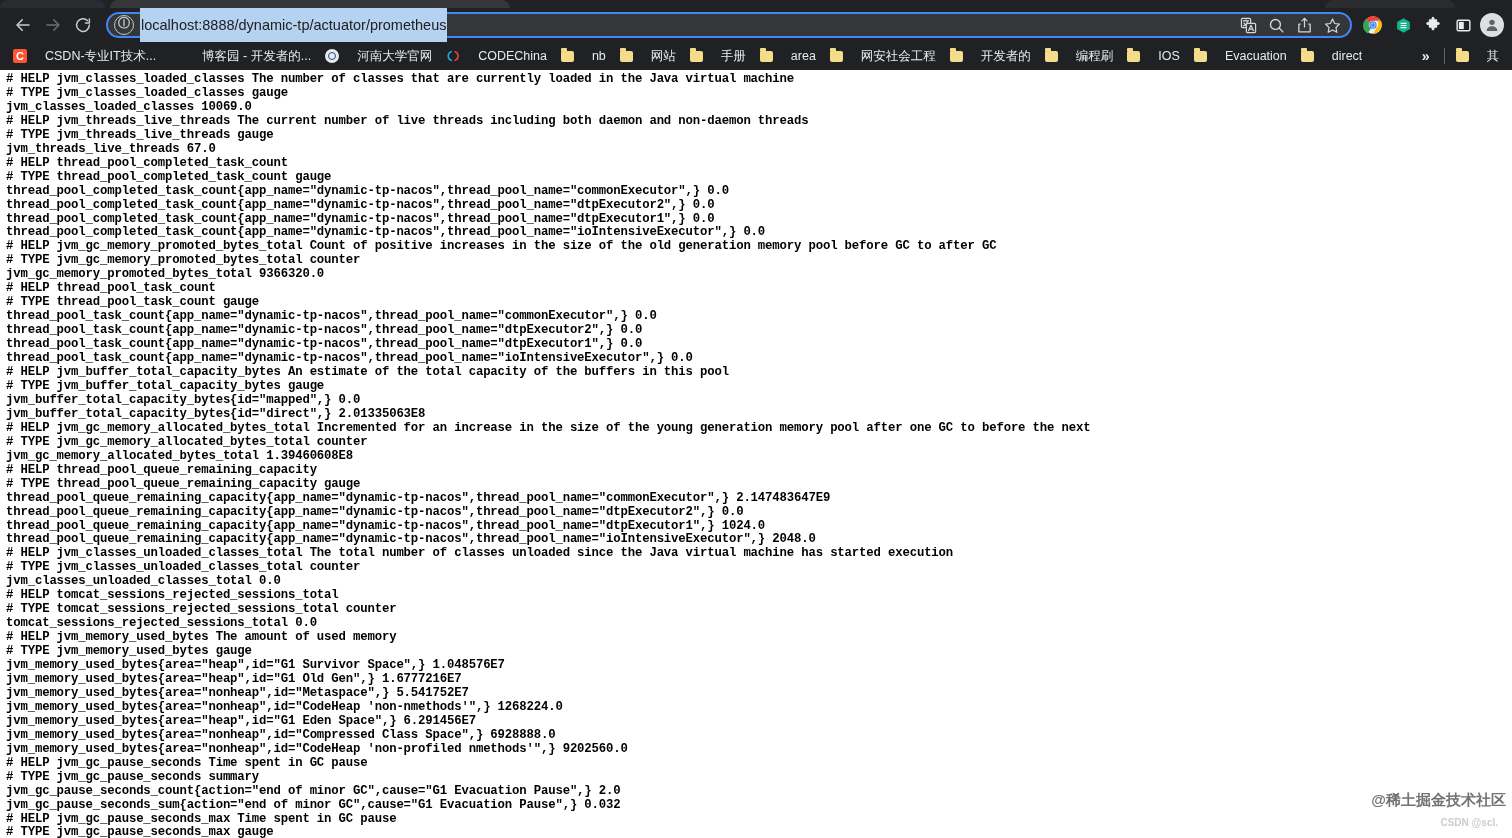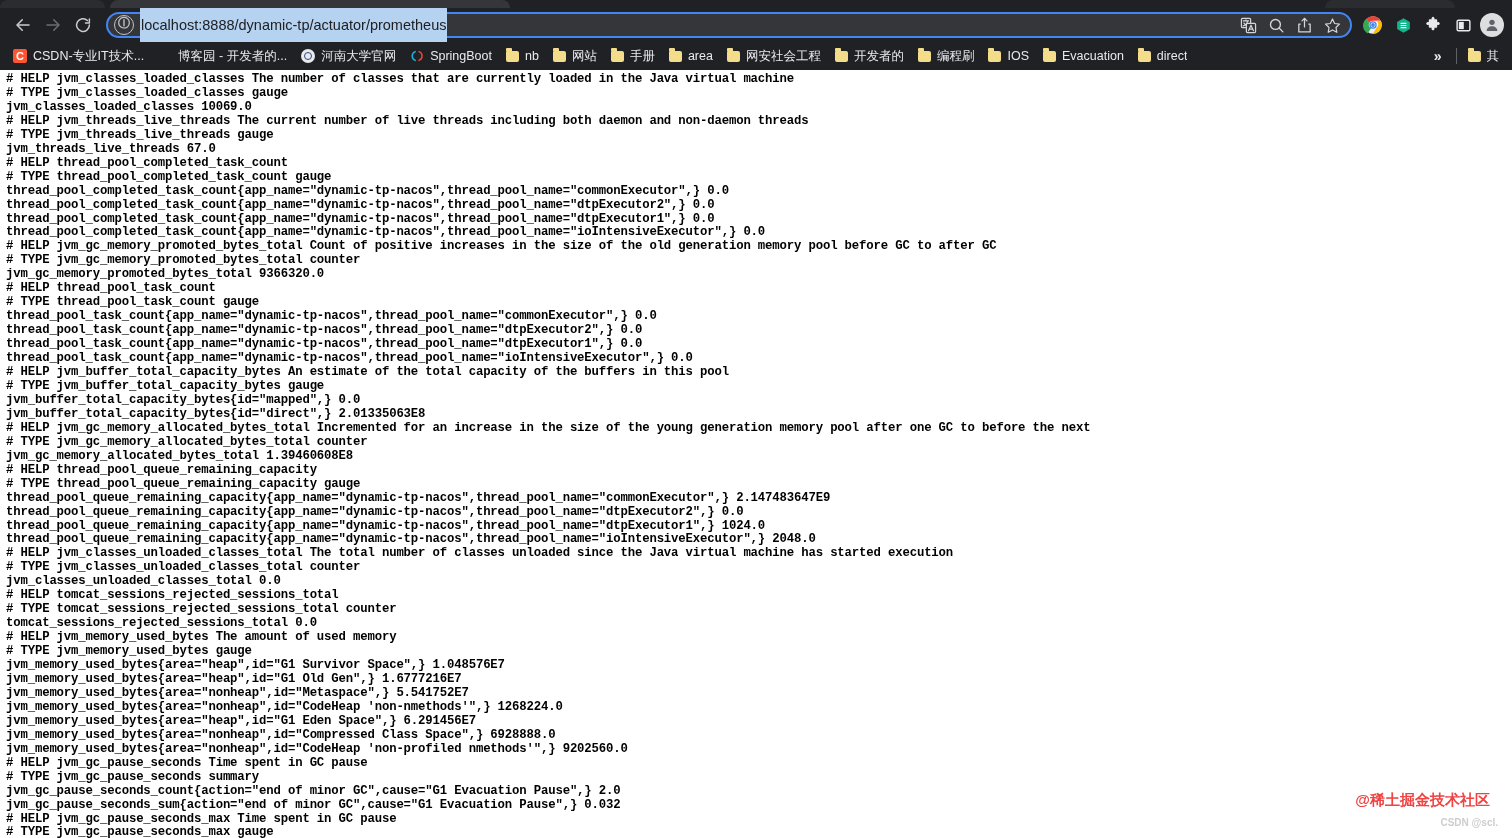--- a/index.html
+++ b/index.html
@@ -164,21 +164,21 @@
     border-radius: 4px;
     flex: 0 0 auto;
     max-width: 150px;
   }
   .bm-label {
     font-size: 12.5px;
     color: #e8eaed;
     white-space: nowrap;
     overflow: hidden;
     text-overflow: ellipsis;
-    margin-left: 6px;
+    margin-left: 18px;
   }
   .bm-folder {
     width: 13px;
     height: 11px;
     background: #f4dd8a;
     border-radius: 1px 2px 2px 2px;
     position: relative;
     flex: 0 0 auto;
   }
   .bm-folder::before {
@@ -252,24 +252,24 @@
     padding: 3px 0 0 6px;
     font-family: "Liberation Mono", "DejaVu Sans Mono", monospace;
     font-size: 12.3px;
     line-height: 13.95px;
     color: #000000;
     white-space: pre;
     letter-spacing: -0.15px;
   }
   .wm-juejin {
     position: absolute;
-    right: 22px;
+    right: 6px;
     bottom: 28px;
     font-size: 15px;
-    color: #ef4444;
+    color: #737373;
     font-family: "Liberation Sans", sans-serif;
     white-space: nowrap;
     margin-top: 32px;
   }
   .wm-csdn {
     position: absolute;
     right: 14px;
     bottom: 10px;
     font-size: 10px;
     color: #cdcdcd;
@@ -404,21 +404,21 @@
       <span class="bm-label">河南大学官网</span>
     </div>
 
     <div class="bm">
       <div class="bm-codechina">
         <svg width="14" height="14" viewBox="0 0 24 24" fill="none" stroke="#1aaeda" stroke-width="2.6" stroke-linecap="round">
           <path d="M9 4.5A8 8 0 0 0 9 19.5"></path>
           <path d="M15.5 4.5A8 8 0 0 1 15.5 19.5" stroke="#e8453c"></path>
         </svg>
       </div>
-      <span class="bm-label">SpringBoot</span>
+      <span class="bm-label">CODEChina</span>
     </div>
 
     <div class="bm">
       <div class="bm-folder"></div>
       <span class="bm-label">nb</span>
     </div>
     <div class="bm">
       <div class="bm-folder"></div>
       <span class="bm-label">网站</span>
     </div>

